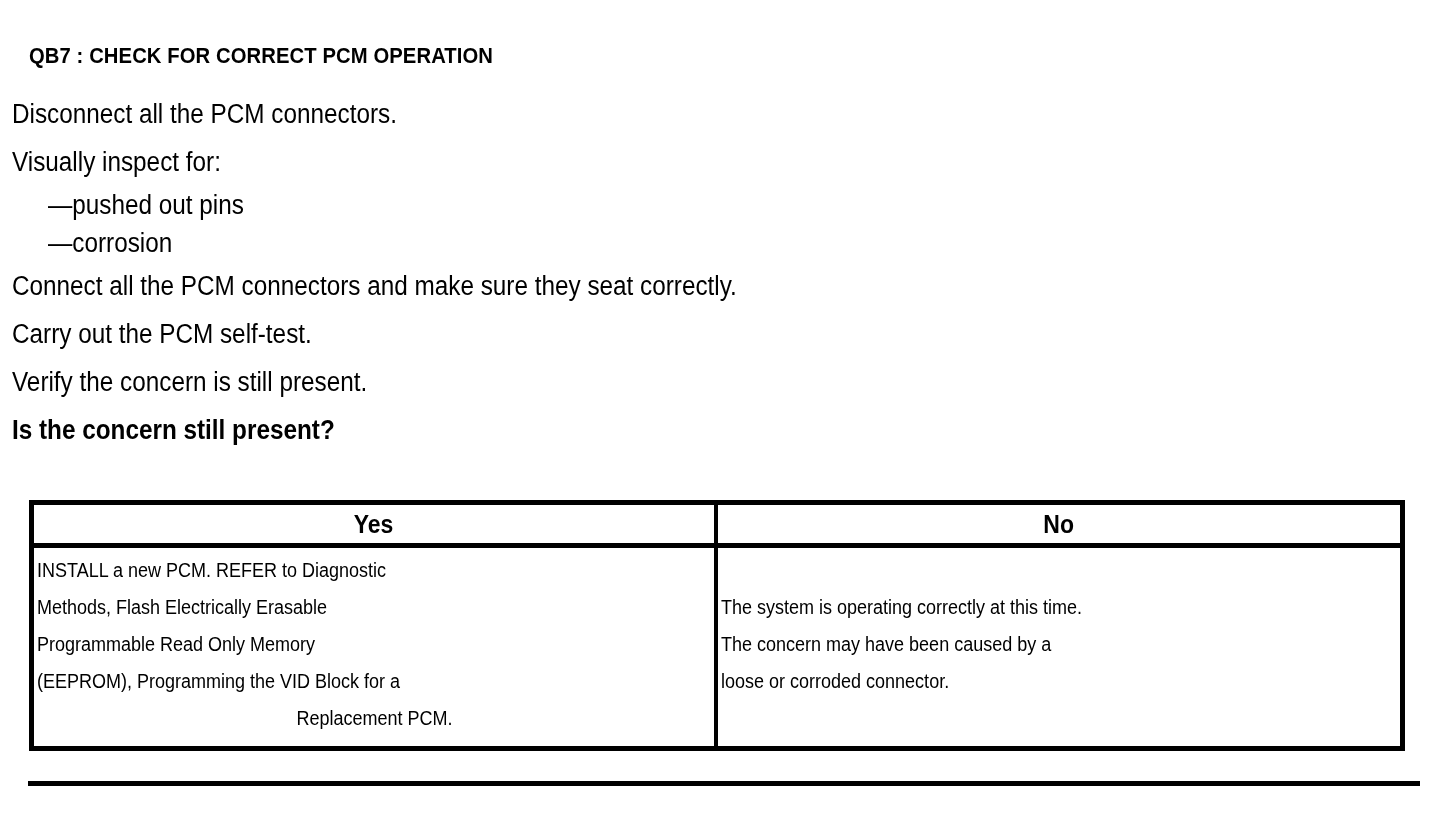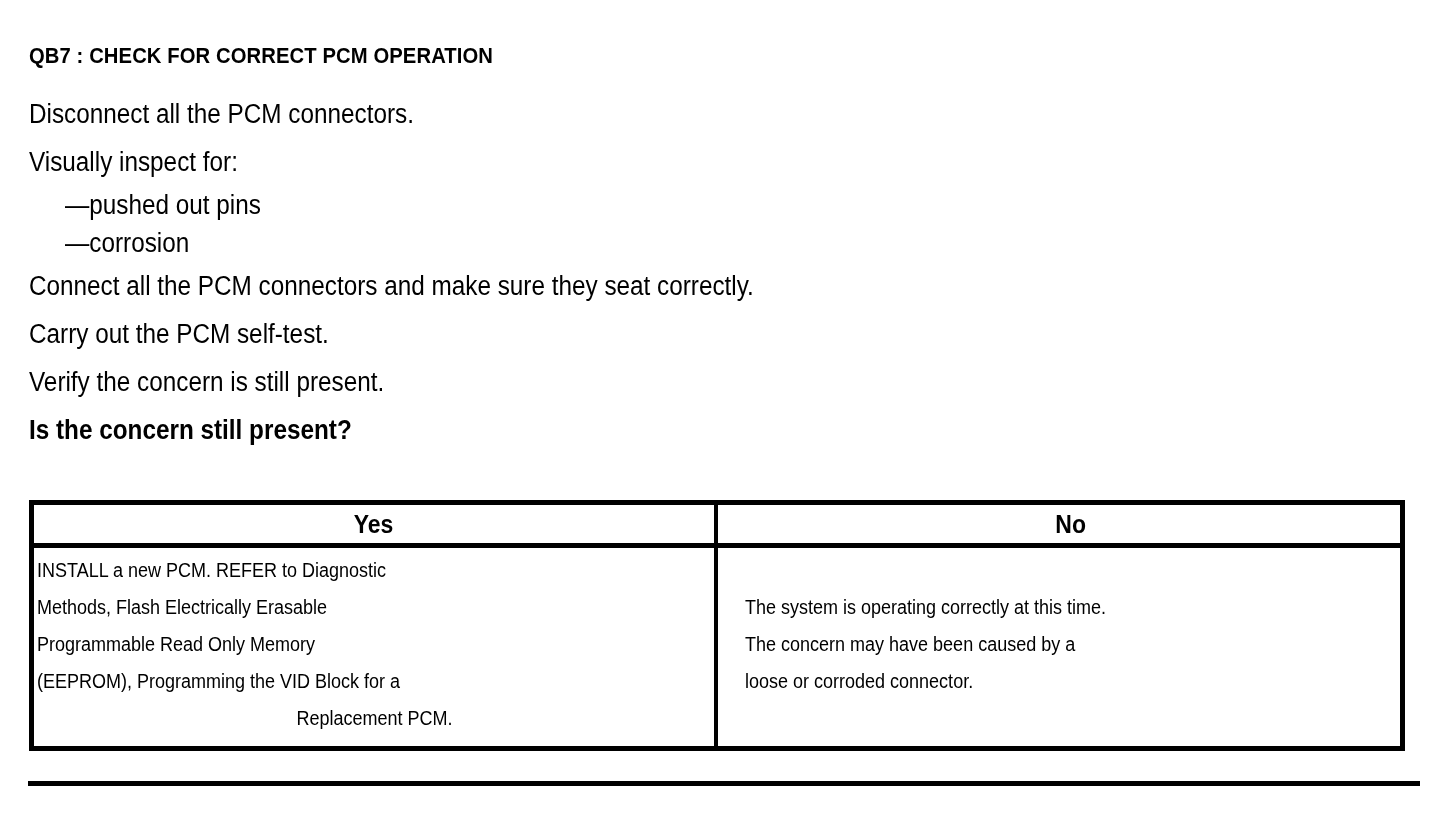--- a/index.html
+++ b/index.html
@@ -35,21 +35,21 @@
     font-weight: bold;
     letter-spacing: 0.1px;
     transform: scaleX(0.92);
     transform-origin: left top;
     white-space: nowrap;
   }
 
   
   .instructions {
     position: absolute;
-    left: 29px;
+    left: 12px;
     top: 90px;
     width: 1400px;
   }
   .instr-line {
     font-size: 27px;
     line-height: 48px;
     transform: scaleX(0.90);
     transform-origin: left center;
     white-space: nowrap;
   }
@@ -84,21 +84,20 @@
   }
   .col-yes {
     width: 684px;
     box-sizing: border-box;
     border-right: 4px solid #000;
     flex: 0 0 684px;
   }
   .col-no {
     flex: 1 1 auto;
     box-sizing: border-box;
-    margin-left: 24px;
   }
   .th-cell {
     display: flex;
     align-items: center;
     justify-content: center;
     font-size: 25px;
     font-weight: bold;
     transform-origin: center;
   }
   .th-inner {

